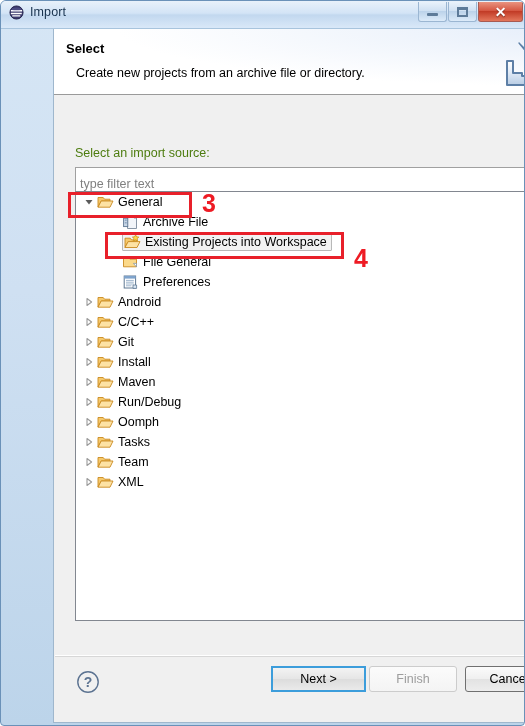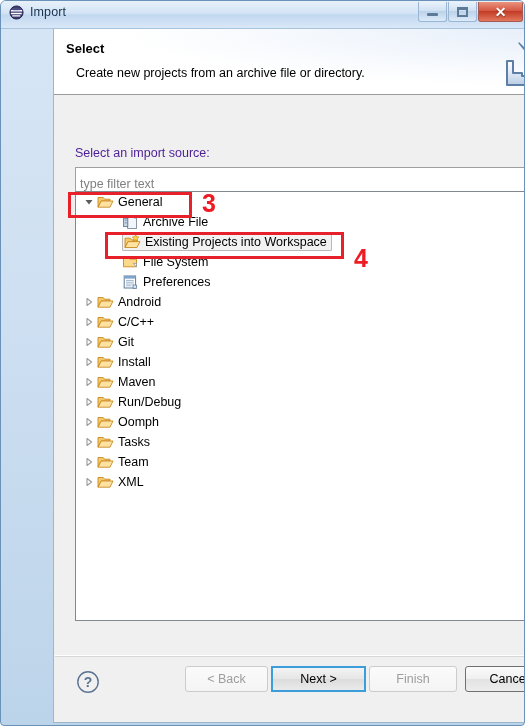--- a/index.html
+++ b/index.html
@@ -147,21 +147,21 @@
   #content {
     position: absolute;
     left: 0; top: 67px;
     width: 515px;
     height: 558px;
   }
   #source-label {
     position: absolute;
     left: 21px; top: 50px;
     font-size: 12.5px;
-    color: #4c1d95;
+    color: #4d7c0f;
   }
   #filter-input {
     position: absolute;
     left: 21px; top: 71px;
     width: 478px;
     height: 34px;
     box-sizing: border-box;
     border: 1px solid #a0a0a0;
     background: #ffffff;
     font-family: "Liberation Sans", sans-serif;
@@ -411,21 +411,21 @@
             </span>
           </div>
           <div class="tree-row level2">
             <span class="sel-wrap">
               <span class="node-icon">
                 <svg width="17" height="16" viewBox="0 0 17 16">
                   <path d="M1.5,3.5 L6.5,3.5 L7.9,5.2 L14.5,5.2 L14.5,12.8 L1.5,12.8 Z" fill="#fbd98a" stroke="#c98a20" stroke-width="0.9" stroke-linejoin="round"></path>
                   <path d="M11.4,9.4 L14.5,9.4 L14.5,12.8 Z" fill="#ffffff" stroke="#7d91a8" stroke-width="0.7"></path>
                 </svg>
               </span>
-              <span class="node-label">File System</span>
+              <span class="node-label">File General</span>
             </span>
           </div>
           <div class="tree-row level2">
             <span class="sel-wrap">
               <span class="node-icon">
                 <svg width="17" height="16" viewBox="0 0 17 16">
                   <rect x="2.2" y="2" width="11.4" height="12" fill="#ffffff" stroke="#5f7893" stroke-width="1"></rect>
                   <rect x="2.2" y="2" width="11.4" height="2.6" fill="#7ea3cc"></rect>
                   <path d="M4,6.4 H11.8 M4,8.2 H11.8 M4,10 H11.8 M4,11.8 H9.4" stroke="#9fb6cd" stroke-width="1"></path>
                   <path d="M11,11 L14.6,11 L14.6,14.4 L11,14.4 Z" fill="#d9e6f4" stroke="#5f7893" stroke-width="0.8"></path>
@@ -606,20 +606,19 @@
     <div id="button-sep"></div>
     <div id="button-bar">
 
       <div id="help-icon">
         <svg width="24" height="24" viewBox="0 0 24 24">
           <circle cx="12" cy="12" r="10.2" fill="#f0f0f0" stroke="#5c7391" stroke-width="1.4"></circle>
           <text x="12" y="17" text-anchor="middle" font-family="Liberation Sans, sans-serif" font-size="14" font-weight="bold" fill="#5c7391">?</text>
         </svg>
       </div>
 
-      <button id="btn-back" class="btn disabled">&lt; Back</button>
       <button id="btn-next" class="btn default">Next &gt;</button>
       <button id="btn-finish" class="btn disabled">Finish</button>
       <button id="btn-cancel" class="btn enabled">Cancel</button>
     </div>
 
   </div>
 </div>
 
 </body></html>

